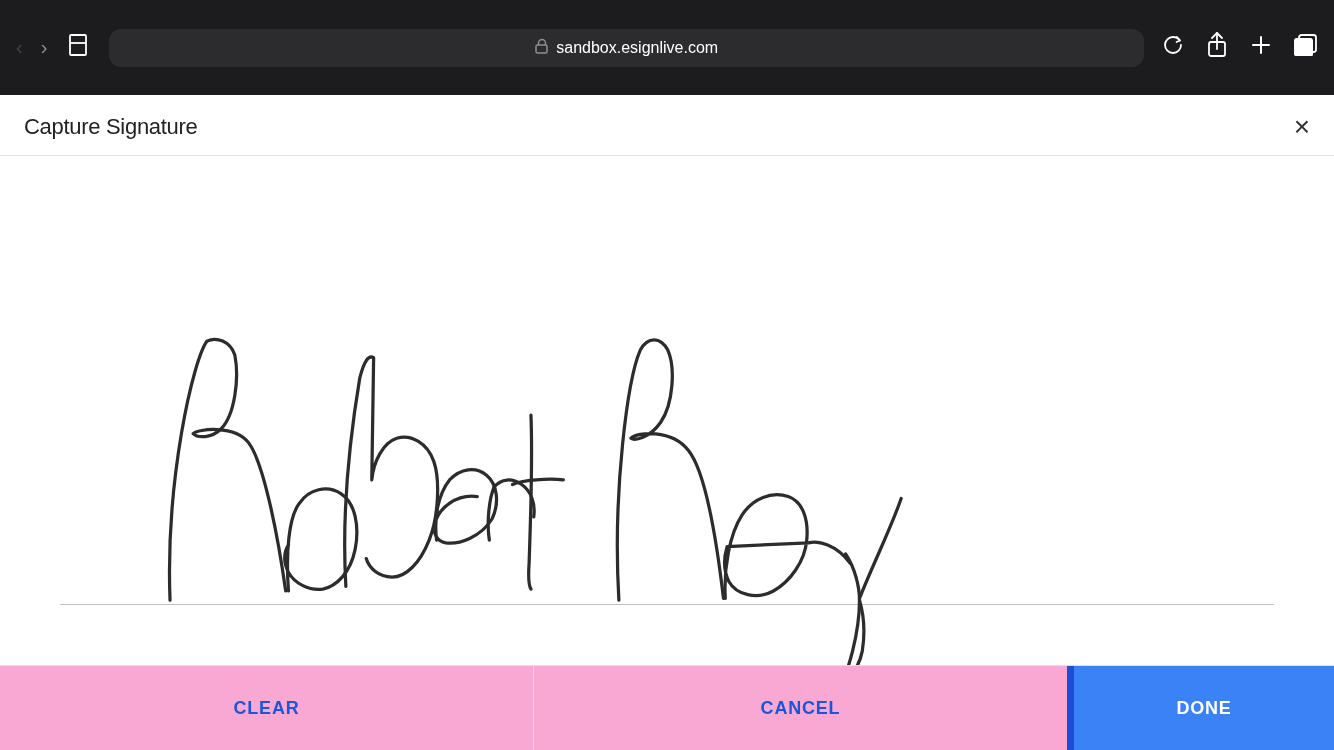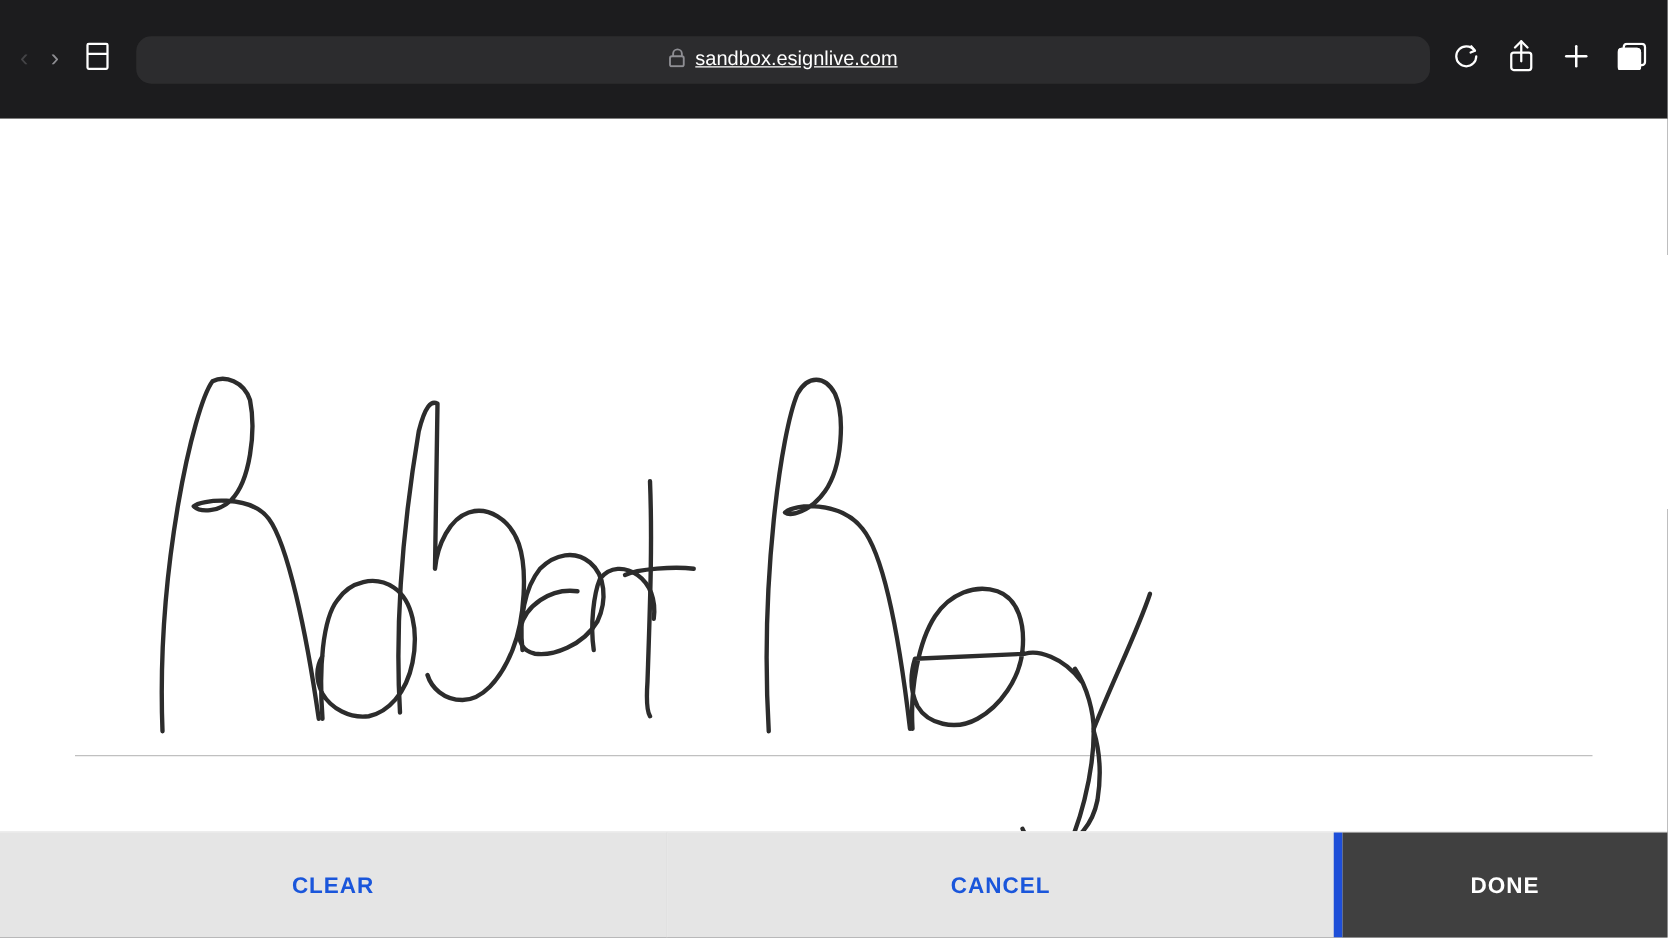--- a/index.html
+++ b/index.html
@@ -52,21 +52,20 @@
       flex: 1;
       background: #2c2c2e;
       border-radius: 12px;
       height: 38px;
       display: flex;
       align-items: center;
       justify-content: center;
       gap: 8px;
       color: #fff;
       font-size: 16px;
-      text-decoration: underline;
     }
 
     .lock-icon {
       font-size: 14px;
       color: #8e8e93;
     }
 
     .browser-actions {
       display: flex;
       align-items: center;
@@ -148,40 +147,40 @@
 
     
     .modal-footer {
       display: flex;
       height: 85px;
       border-top: 1px solid #e0e0e0;
     }
 
     .footer-btn {
       flex: 1;
-      background: #e5e5e5;
+      background: #f9a8d4;
       border: none;
       border-right: 1px solid #e0e0e0;
       font-size: 18px;
       font-weight: 600;
       letter-spacing: 0.8px;
       color: #1a56db;
       cursor: pointer;
       display: flex;
       align-items: center;
       justify-content: center;
       text-transform: uppercase;
     }
 
     .footer-btn:last-child {
       border-right: none;
     }
 
     .footer-btn.done {
-      background: #404040;
+      background: #3b82f6;
       color: #fff;
       flex: 0 0 260px;
     }
 
     .footer-btn.clear {
       border-right: 1px solid #e0e0e0;
     }
 
     .footer-btn.cancel {
       border-right: 7px solid #1d4ed8;
@@ -240,20 +239,24 @@
           <rect x="1" y="5" width="17" height="17" rx="2.5" stroke="white" stroke-width="1.8" fill="white"></rect>
           <rect x="1" y="5" width="17" height="17" rx="2.5" stroke="white" stroke-width="1.8" fill="none"></rect>
         </svg>
       </button>
     </div>
   </div>
 </div>
 
 <div class="modal-container">
 
+  <div class="modal-header">
+    <span class="modal-title">Capture Signature</span>
+    <button class="close-btn">×</button>
+  </div>
 
   <div class="signature-area">
 
     <div class="signature-line"></div>
 
     <svg class="signature-svg" viewBox="0 0 1334 550" xmlns="http://www.w3.org/2000/svg">
 
       <g fill="none" stroke="#2c2c2c" stroke-width="3.5" stroke-linecap="round" stroke-linejoin="round">
 
         <path d="M130 480 C125 350, 155 220, 170 200 C180 195, 195 200, 200 215 C205 240, 200 280, 185 295 C175 305, 160 305, 155 300 C160 295, 200 290, 215 310 C230 330, 245 400, 255 470"></path>

